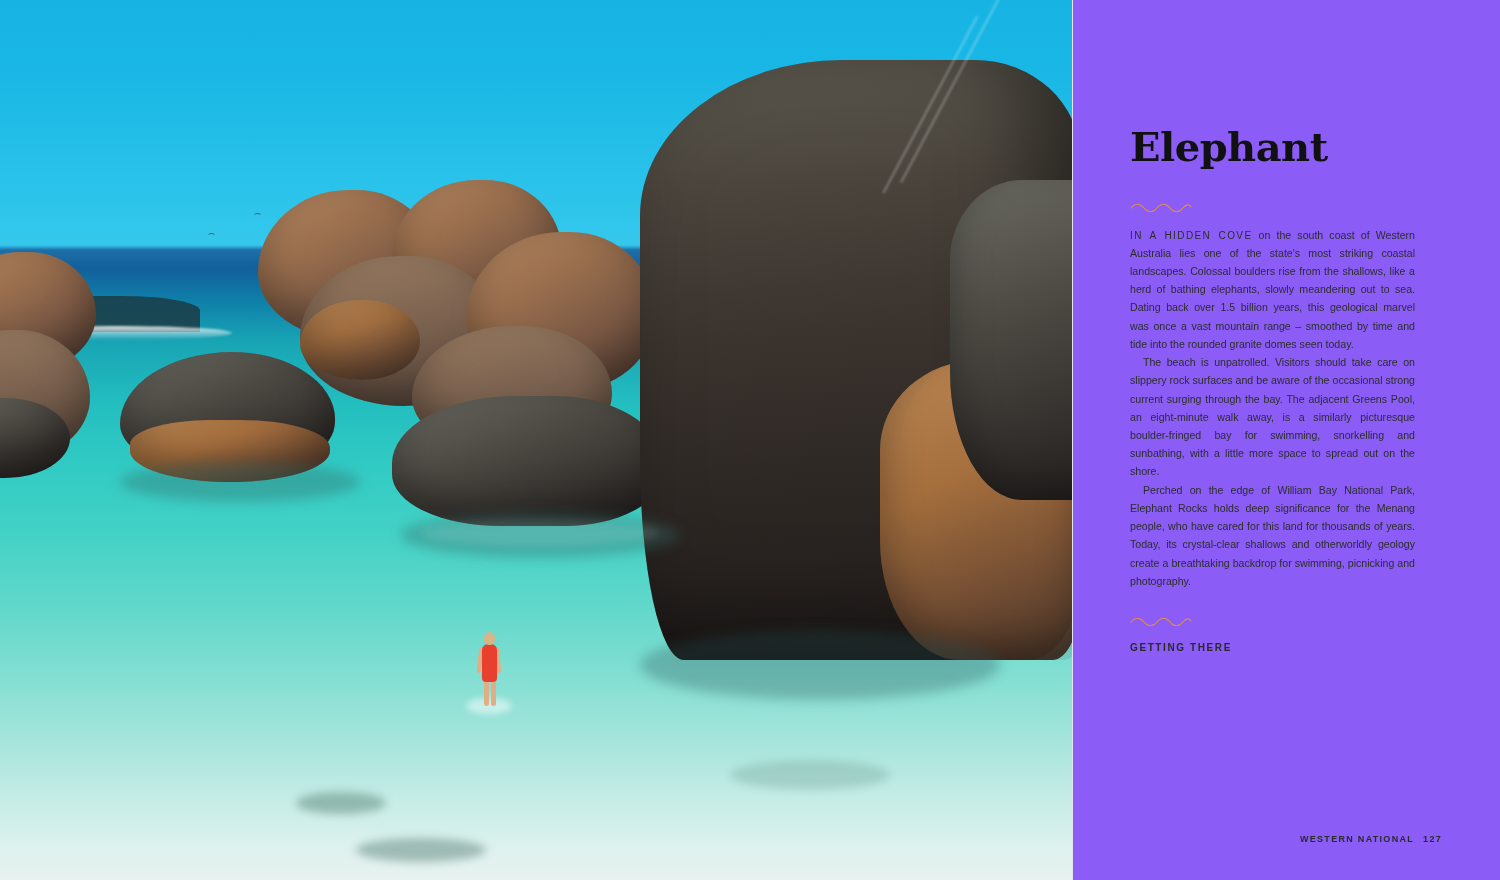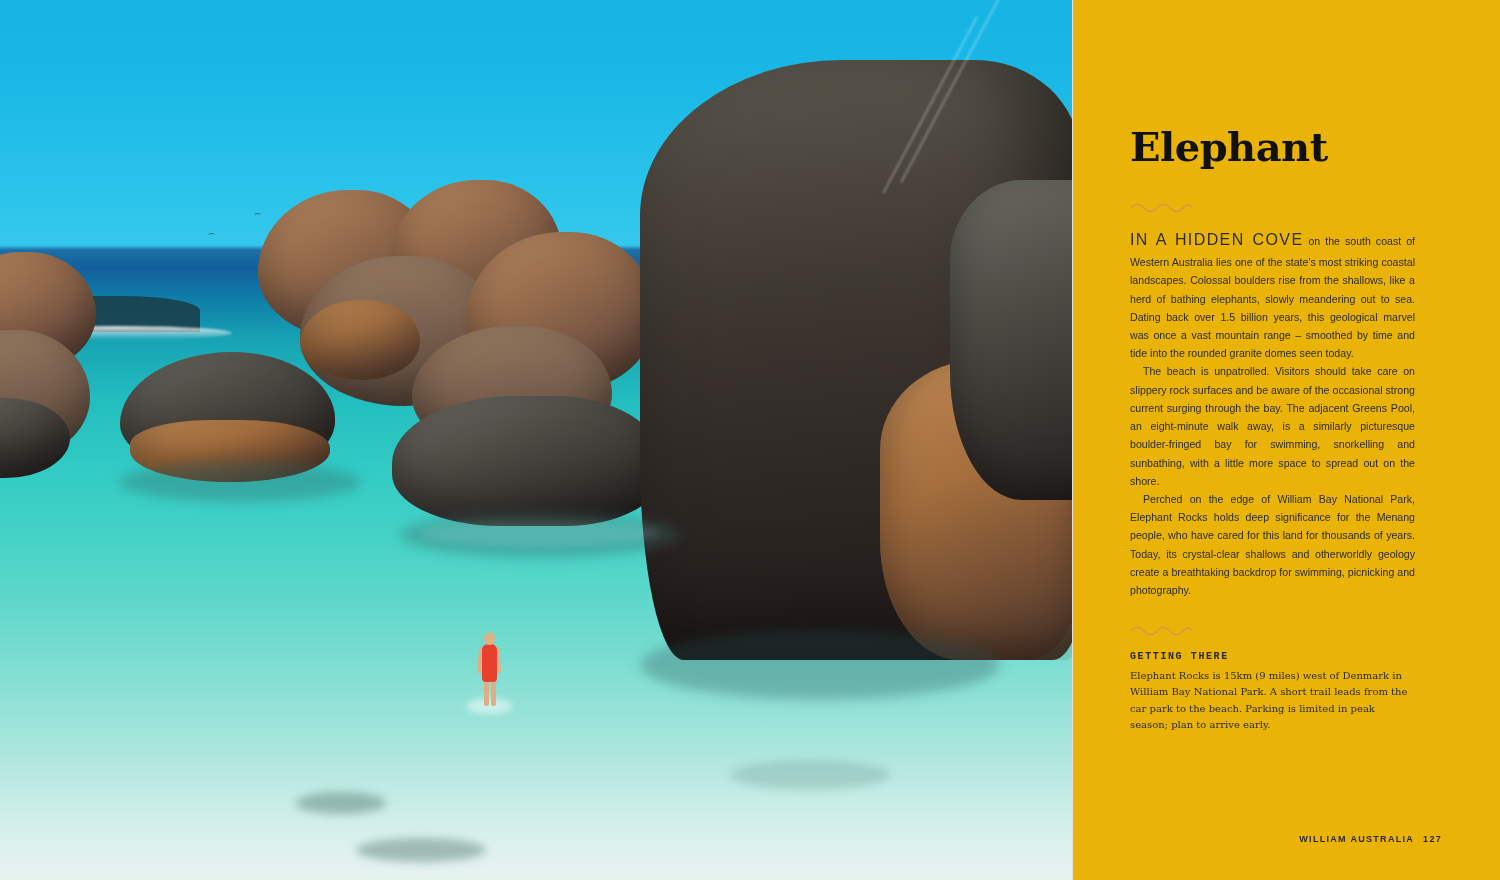--- a/index.html
+++ b/index.html
@@ -202,21 +202,21 @@
     background: rgba(64,108,96,.40);
     border-radius: 50%;
     filter: blur(4px);
   }
 
   
   .text-page {
     position: relative;
     width: 428px;
     height: 880px;
-    background: #eab308;
+    background: #8b5cf6;
   }
   .gutter {
     position: absolute;
     left: 0; top: 0;
     width: 1px; height: 880px;
     background: #e6e6e6;
   }
   .content {
     position: absolute;
     left: 58px;
@@ -255,26 +255,26 @@
     font-family: "Liberation Sans", sans-serif;
     font-size: 10.6px;
     line-height: 1.72;
     color: #2d2d2d;
     text-align: justify;
   }
   .body-copy p { margin: 0; }
   .body-copy p + p { text-indent: 13px; }
   .lede {
     letter-spacing: 1.4px;
-    font-size: 16px;
+    font-size: 10px;
   }
 
   .section-head {
     margin-top: 16px;
-    font-family: Liberation Mono, monospace;
+    font-family: Liberation Sans, sans-serif;
     font-size: 10px;
     font-weight: 700;
     letter-spacing: 1.6px;
     color: #2a2a2a;
     text-transform: uppercase;
   }
   .getting-there-text {
     margin-top: 6px;
     font-family: "DejaVu Serif", serif;
     font-size: 10px;
@@ -374,22 +374,21 @@
         <p>Perched on the edge of William Bay National Park, Elephant Rocks holds deep significance for the Menang people, who have cared for this land for thousands of years. Today, its crystal-clear shallows and otherworldly geology create a breathtaking backdrop for swimming, picnicking and photography.</p>
       </div>
 
       <div class="squiggle" style="margin-top:26px;">
         <svg width="62" height="10" viewBox="0 0 62 10" fill="none" aria-hidden="true">
           <path d="M1 6 C 5 1, 10 1, 14 6 S 23 11, 27 6 S 36 1, 40 6 S 49 11, 53 6 S 60 3, 61 5" stroke="currentColor" stroke-width="1.1" fill="none" stroke-linecap="round"></path>
         </svg>
       </div>
 
       <div class="section-head">GETTING THERE</div>
-      <div class="getting-there-text">Elephant Rocks is 15km (9 miles) west of Denmark in William Bay National Park. A short trail leads from the car park to the beach. Parking is limited in peak season; plan to arrive early.</div>
 
     </div>
 
     <div class="folio">
-      <span>WILLIAM AUSTRALIA</span><span class="num">127</span>
+      <span>WESTERN NATIONAL</span><span class="num">127</span>
     </div>
   </div>
 
 </div>
 
 </body></html>

